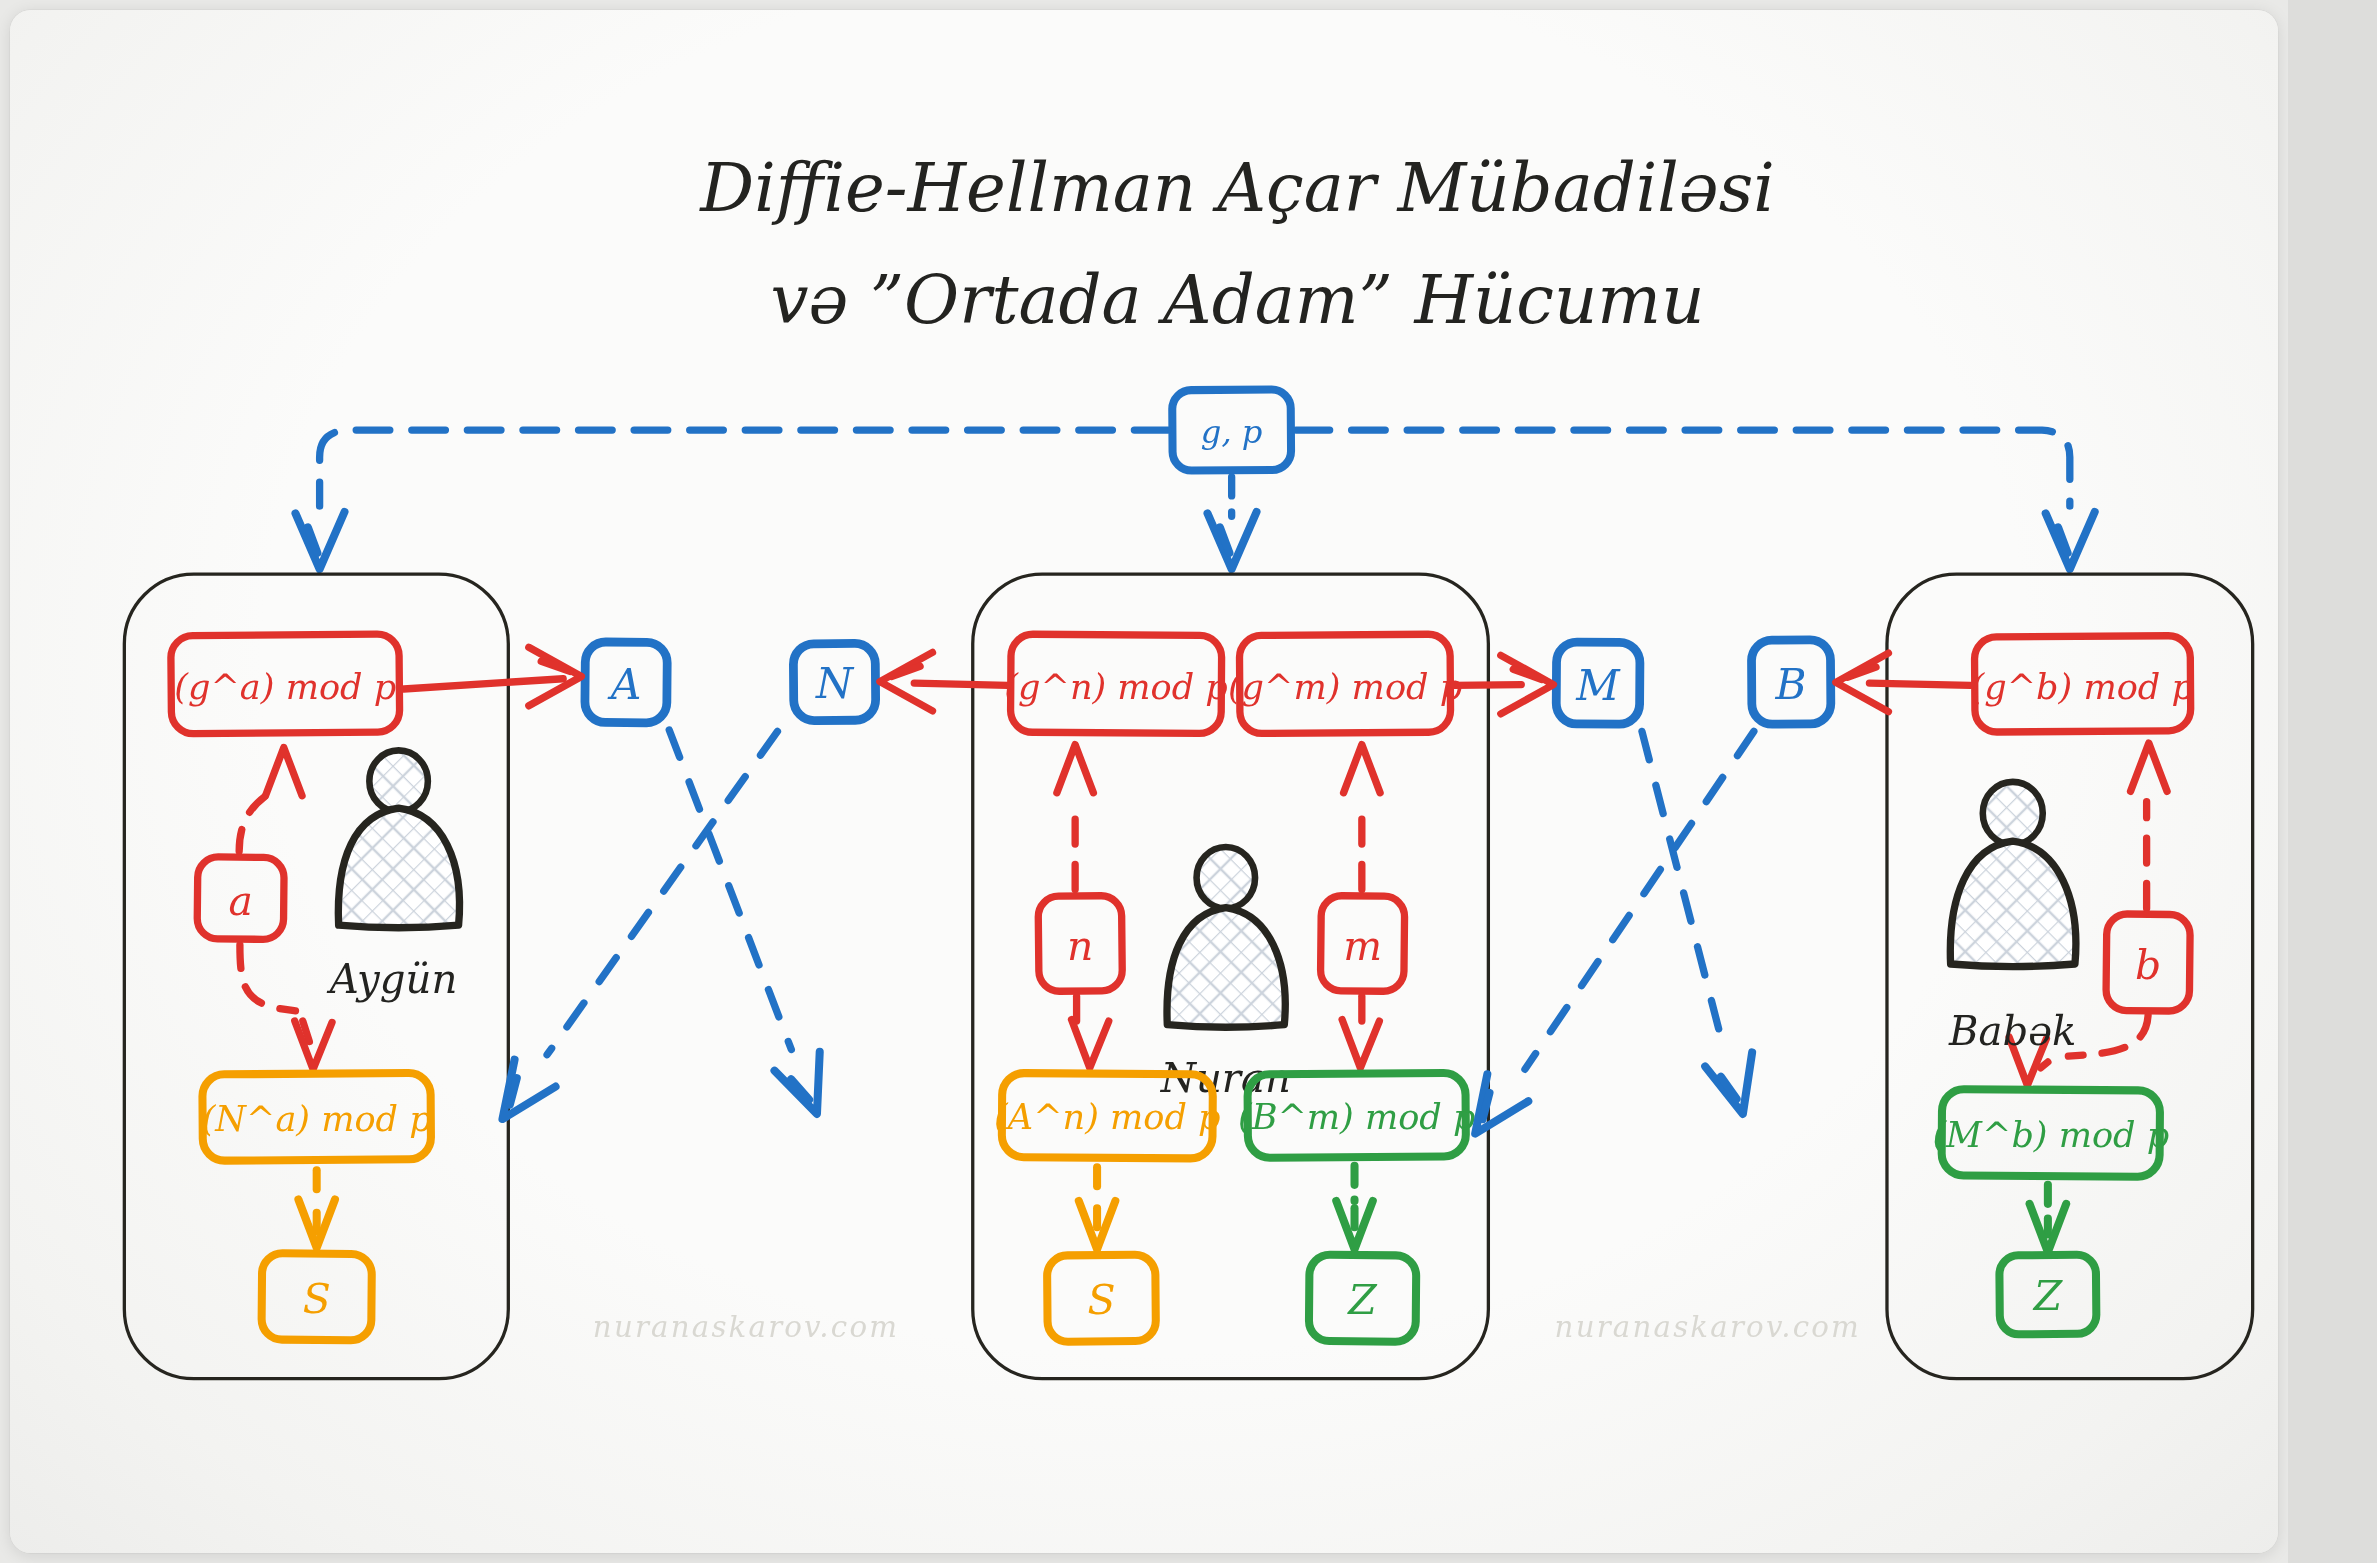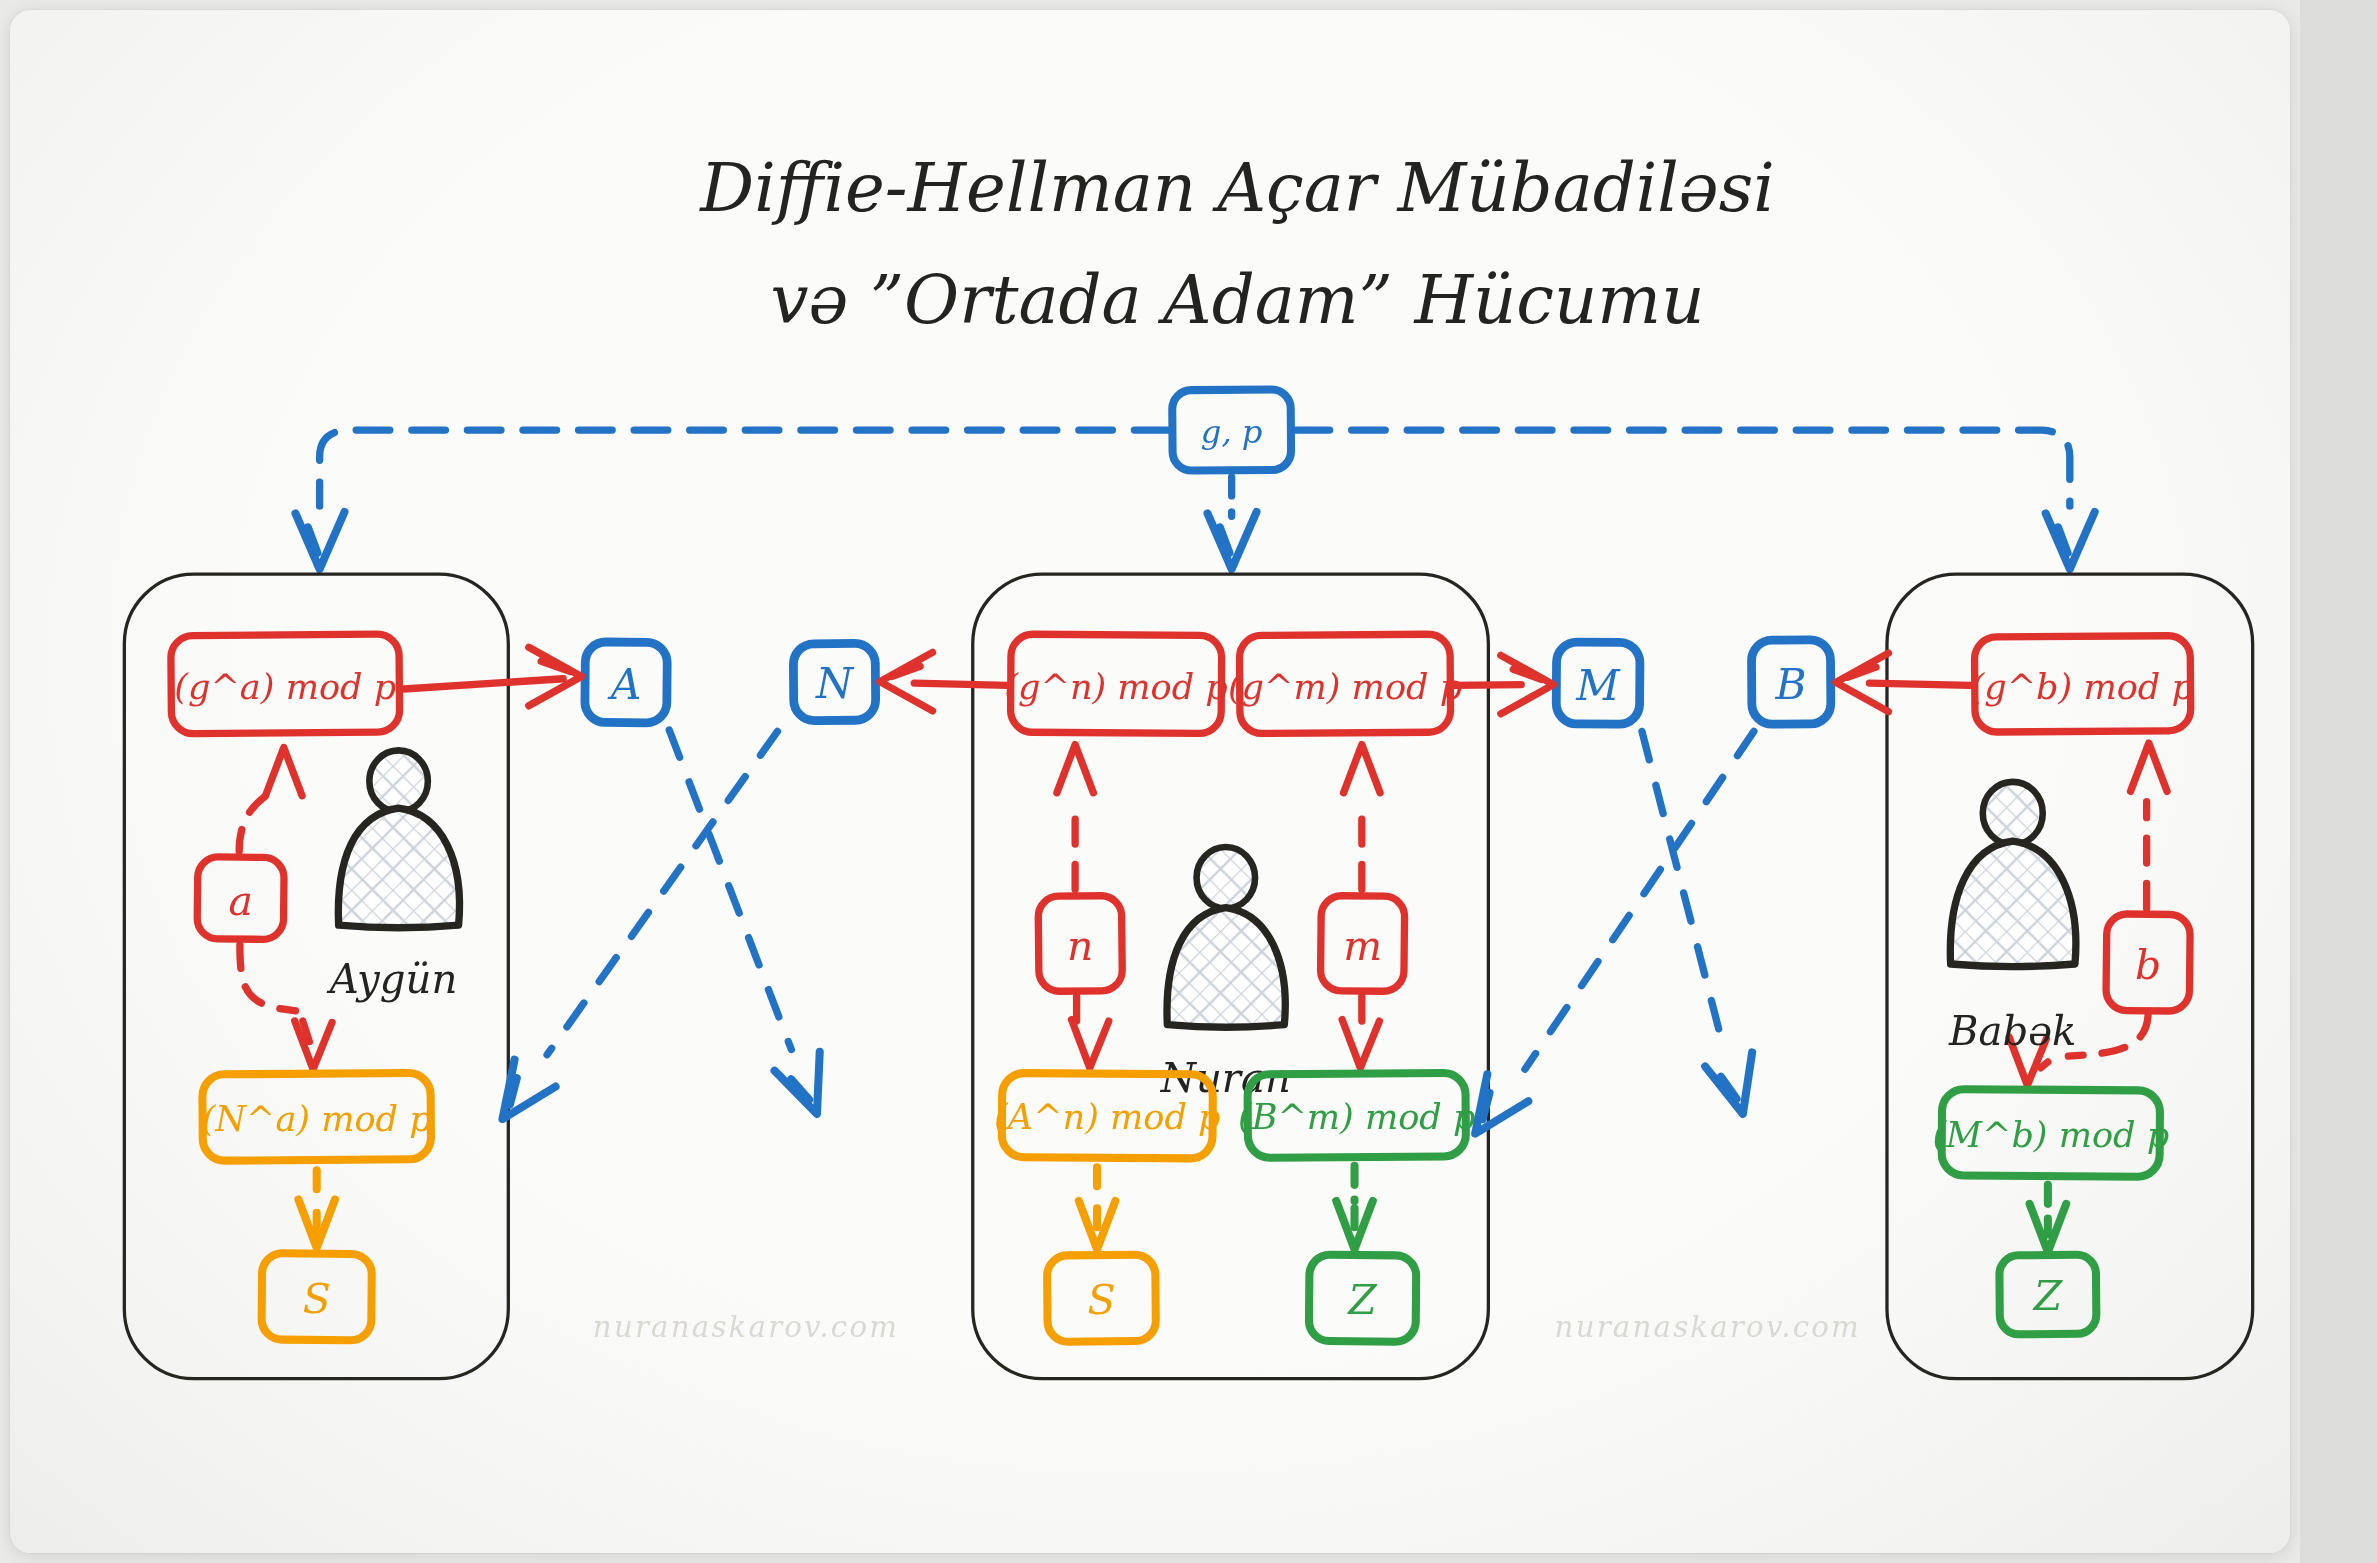--- a/index.html
+++ b/index.html
@@ -1,21 +1,20 @@
 <!DOCTYPE html>
 <html style="font-size:11.7px"><head>
 <meta charset="utf-8">
 <style>
   html,body{margin:0;padding:0;}
   body{background:#dddddb;}
   .stage{
     position:relative;width:2288px;height:1563px;
     background:#e9e9e7;overflow:hidden;
     font-family:"DejaVu Serif",serif;
-    padding-left:12px;
   }
   .card{
     position:absolute;left:10.2px;top:10.2px;right:10.2px;bottom:10.2px;
     background:radial-gradient(ellipse at 50% 42%, #fbfbfa 55%, #f3f3f1 85%, #ededeb 100%);
     border-radius:20.5px;
     box-shadow:0 2.2px 16px rgba(0,0,0,.10), 0 0 0 0.7px rgba(0,0,0,.04);
   }
   svg{position:absolute;left:0;top:0;}
   .sh{fill:none;stroke-linecap:round;stroke-linejoin:round}
   .blue{stroke:#2272c6}

